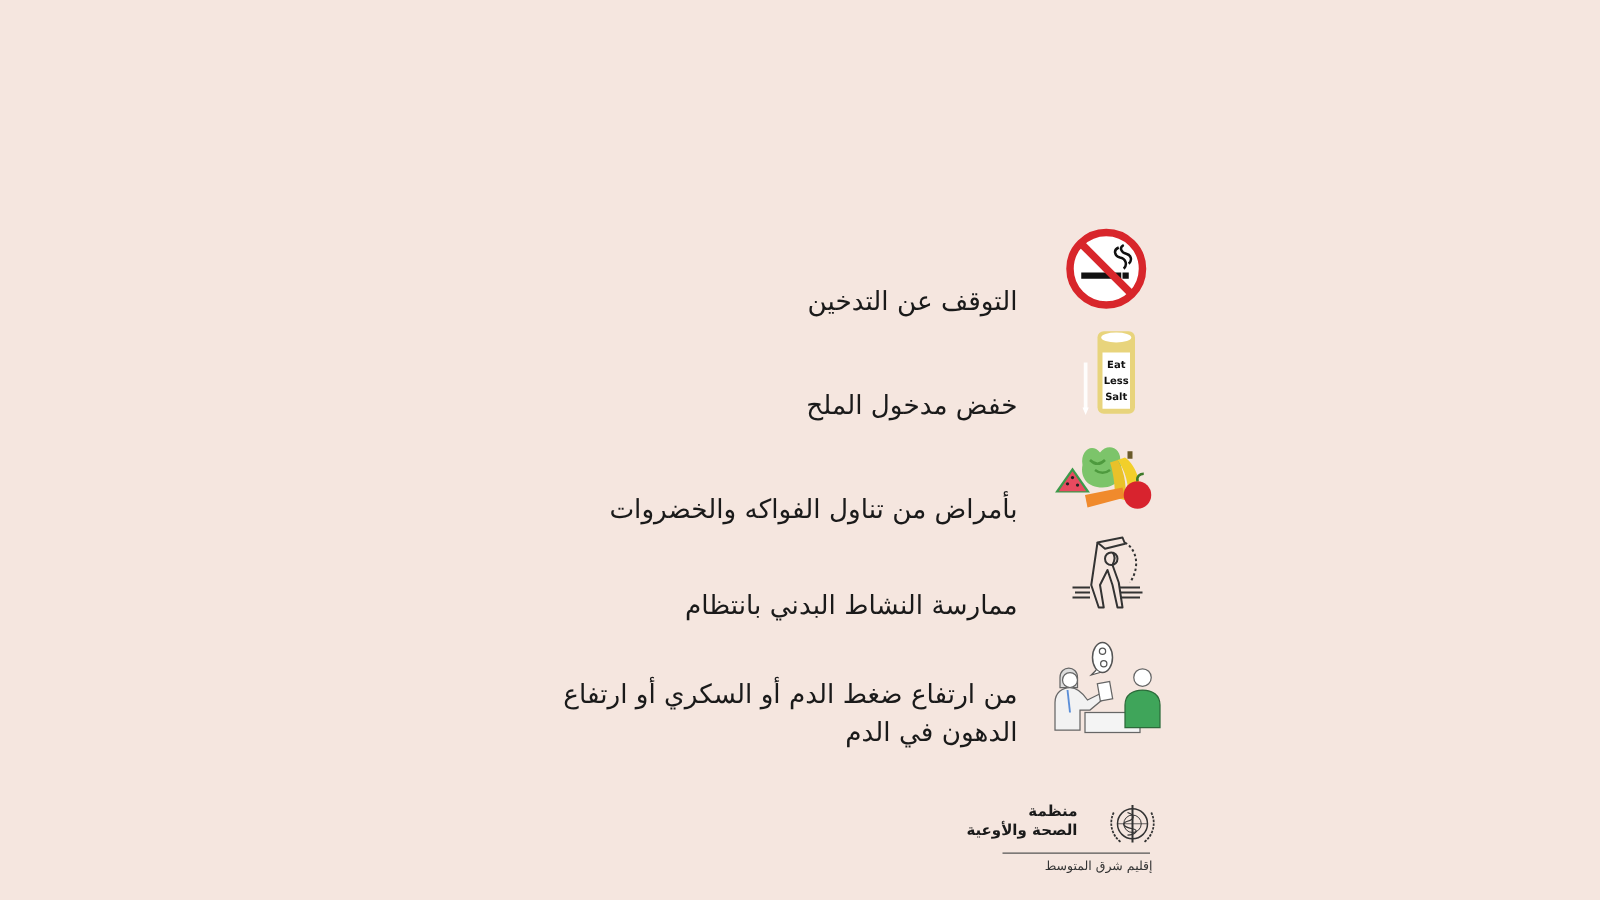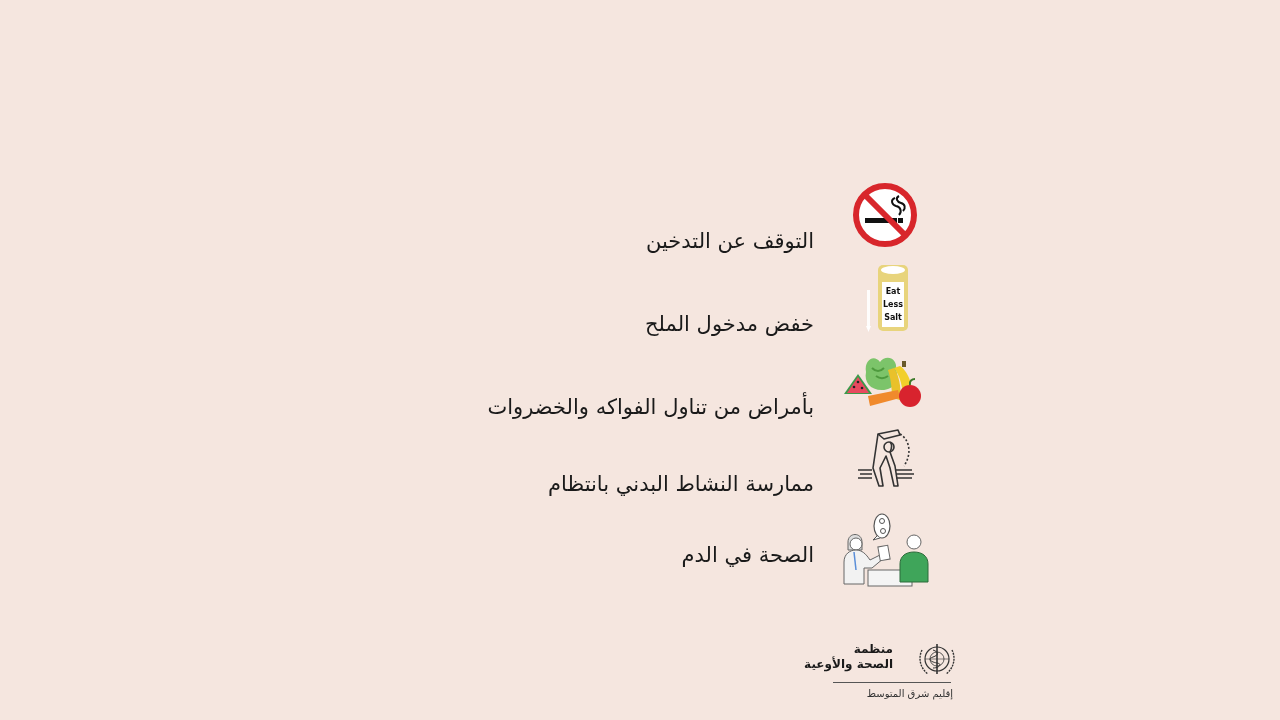--- a/index.html
+++ b/index.html
@@ -2,21 +2,21 @@
 <html><head>
 <meta charset="utf-8">
 <style>
   html, body { margin:0; padding:0; }
   body { width:1280px; height:720px; background:#f5e6df; position:relative; overflow:hidden;
          font-family:"DejaVu Sans", sans-serif; color:#1a1a1a; }
   .title { position:absolute; right:376px; top:34px; direction:rtl; text-align:right;
            font-size:38px; line-height:52px; font-weight:normal; margin:0; white-space:nowrap; }
   .item-text { position:absolute; right:466px; direction:rtl; text-align:right; font-size:21px; line-height:31px; white-space:nowrap;margin-top:28px; }
   .icon { position:absolute; }
-  .logo { position:absolute; left:780px; top:640px; width:150px; height:66px;margin-left:31px; }
+  .logo { position:absolute; left:780px; top:640px; width:150px; height:66px; }
   .logo-name { position:absolute; right:68px; top:2px; direction:rtl; text-align:right; font-size:12px; line-height:15px; font-weight:bold; white-space:nowrap; }
   .logo-line { position:absolute; left:22px; top:42px; width:118px; height:1px; background:#555; }
   .logo-region { position:absolute; right:8px; top:48px; direction:rtl; font-size:10px; color:#333; white-space:nowrap; }
   .emblem { position:absolute; right:4px; top:0; }
 </style>
 </head>
 <body>
 
 <h1 class="title">
 </h1>
@@ -66,21 +66,22 @@
     <path d="M22 8 l20 -4 l2 5 l-16 4 z"></path>
     <path d="M22 8 l-5 34 l6 18 l4 0 l-3 -18 l6 -12 l4 12 l4 18 l4 0 l-3 -20 l-5 -14 c2 -4 2 -8 0 -10"></path>
     <circle cx="33" cy="21" r="5"></circle>
     <path d="M44 8 c10 6 12 20 4 32" stroke-dasharray="2 2"></path>
     <path d="M2 44 l14 0 M4 48 l12 0 M2 52 l14 0"></path>
     <path d="M40 44 l16 0 M40 48 l18 0 M40 52 l16 0"></path>
   </g>
 </svg>
 
 <div class="item-text" style="top:512px; line-height:31px;">
-  <div>الصحة في الدم</div>
+  <div>من ارتفاع ضغط الدم أو السكري أو ارتفاع</div>
+  <div>الدهون في الدم</div>
 </div>
 <svg class="icon" style="left:838px; top:512px;" width="98" height="82" viewBox="0 0 98 82">
   <ellipse cx="44" cy="14" rx="8" ry="12" fill="#fff" stroke="#555" stroke-width="1.2"></ellipse>
   <circle cx="44" cy="9" r="2.5" fill="none" stroke="#555"></circle>
     <circle cx="45" cy="19" r="2.5" fill="none" stroke="#555"></circle>
   <path d="M39 24 l-4 4 l7 -2" fill="#fff" stroke="#555" stroke-width="1"></path>
   <path d="M10 30 c0 -10 14 -10 14 0 l0 8 l-14 0 z" fill="#ddd" stroke="#666" stroke-width="1"></path>
   <circle cx="18" cy="32" r="6" fill="#fff" stroke="#666" stroke-width="1"></circle>
   <path d="M6 72 l0 -22 c0 -8 6 -12 12 -12 c6 0 10 4 14 10 l12 -6 l2 4 l-12 10 l-8 0 l0 16 z" fill="#f2f2f2" stroke="#666" stroke-width="1"></path>
   <path d="M16 40 l2 18" stroke="#5a8ed8" stroke-width="1.5"></path>

